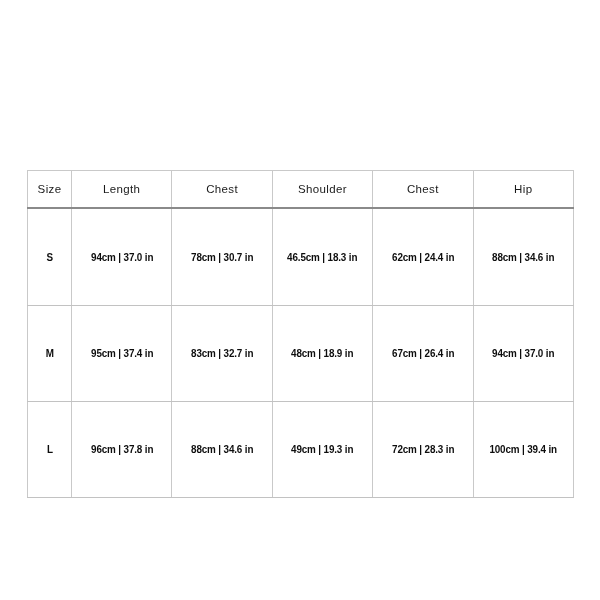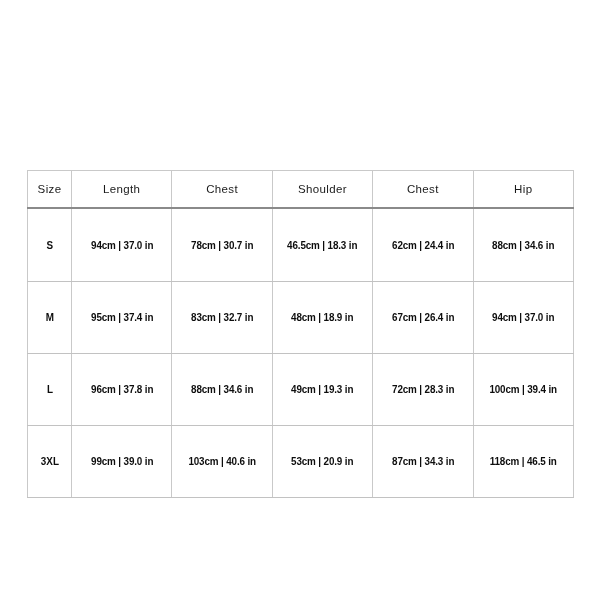--- a/index.html
+++ b/index.html
@@ -123,24 +123,16 @@
           <td>94cm | 37.0 in</td>
         </tr>
         <tr>
           <td class="size-cell">L</td>
           <td>96cm | 37.8 in</td>
           <td>88cm | 34.6 in</td>
           <td>49cm | 19.3 in</td>
           <td>72cm | 28.3 in</td>
           <td>100cm | 39.4 in</td>
         </tr>
-        <tr>
-          <td class="size-cell">3XL</td>
-          <td>99cm | 39.0 in</td>
-          <td>103cm | 40.6 in</td>
-          <td>53cm | 20.9 in</td>
-          <td>87cm | 34.3 in</td>
-          <td>118cm | 46.5 in</td>
-        </tr>
       </tbody>
     </table>
   </div>
 </div>
 
 </body></html>

